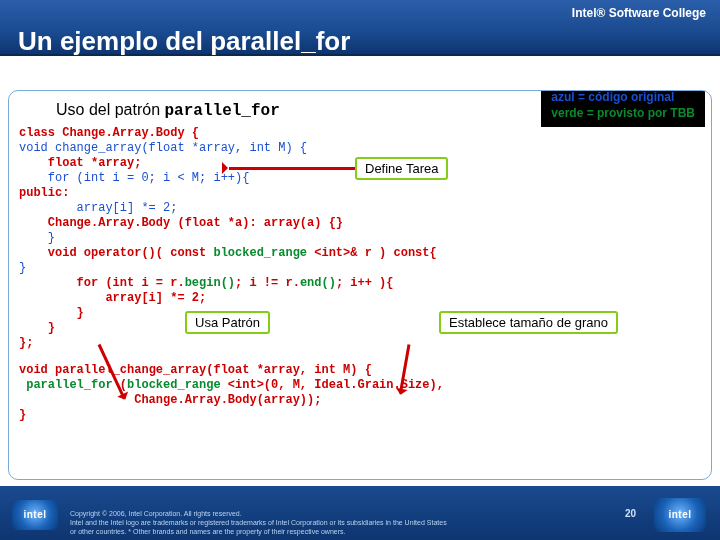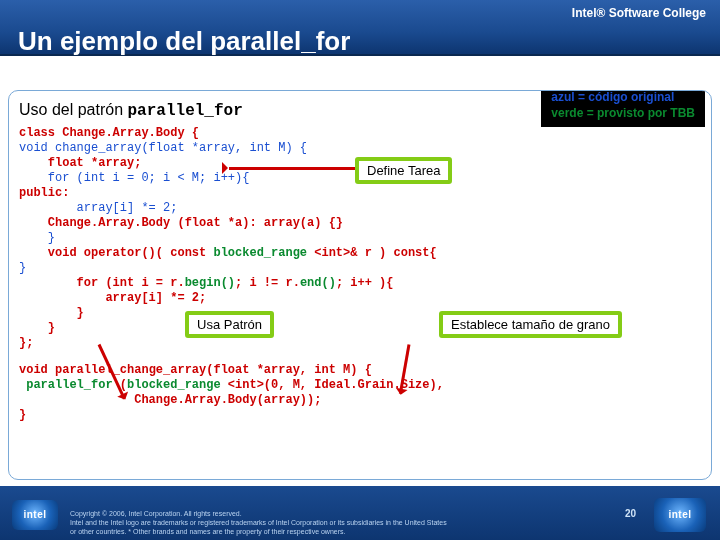--- a/index.html
+++ b/index.html
@@ -27,21 +27,21 @@
   }
   .body {
     position: absolute; top: 90px; left: 8px; right: 8px; bottom: 60px;
     border: 1px solid #7aa9d7;
     border-radius: 10px;
     padding: 10px 10px 6px 10px;
     font-size: 12px;
     overflow: hidden;
   }
   .sub {
-    font-size: 16px; color: #000; margin-bottom: 6px;
+    font-size: 16px; color: #000; margin-bottom: 6px; margin-left: 37px;
   }
   .sub .mono { font-family: "Courier New", monospace; font-weight: bold; }
   .legend {
     position: absolute; top: -8px; right: 6px;
     background: #000000;
     border: 2px solid #000;
     padding: 4px 8px;
     font-size: 12px; line-height: 1.35;
   }
   .legend .blue  { color: #1a4fd1; }
@@ -54,21 +54,21 @@
     line-height: 1.25;
     white-space: pre;
     color: #000;
   }
   .code .blue  { color: #1a4fd1; }
   .code .green { color: #0a8a2f; font-weight: bold; }
   .code .red   { color: #c00; font-weight: bold; }
   .callout {
     position: absolute;
     background: #fff;
-    border: 4px solid #84cc16;
+    border: 2px solid #84cc16;
     border-radius: 3px;
     padding: 2px 8px;
     font-size: 13px;
     color: #000;
     font-family: Verdana, Arial, sans-serif;
   }
   .arrow {
     position: absolute;
     background: #c00;
     height: 3px;

